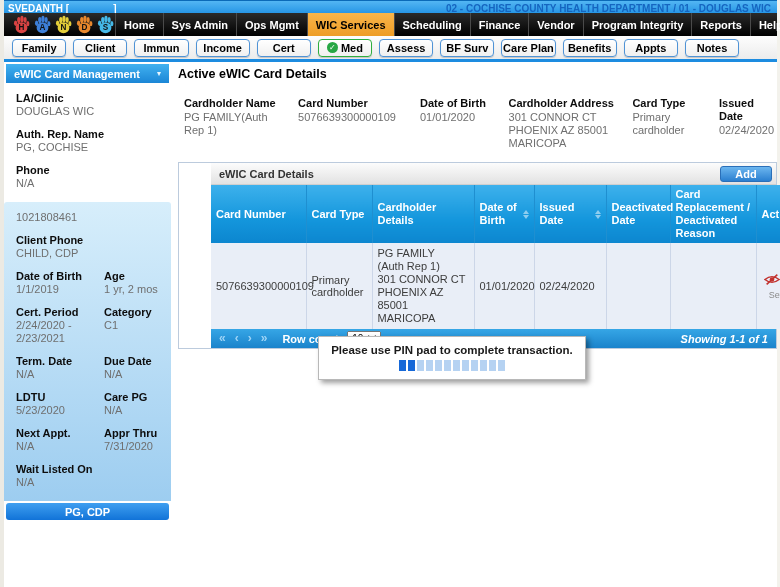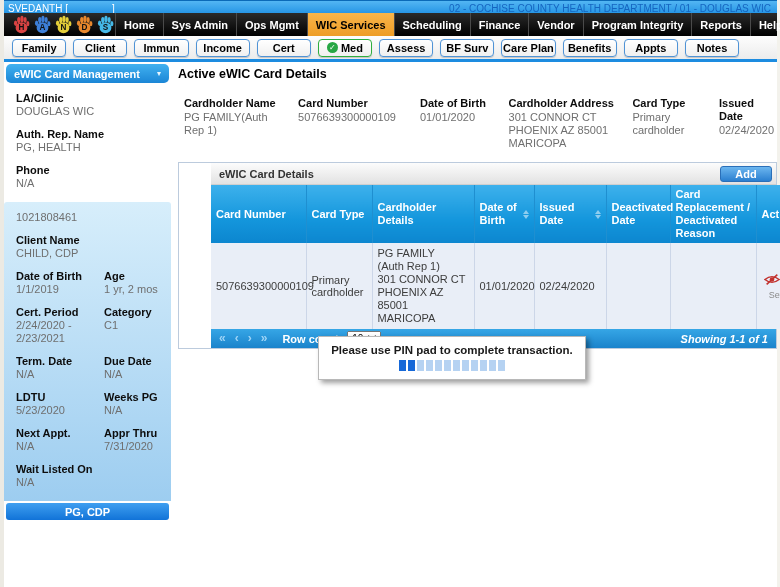--- a/index.html
+++ b/index.html
@@ -5,21 +5,21 @@
   * { box-sizing: border-box; }
   body { margin:0; background:#fff; font-family:"Liberation Sans","DejaVu Sans",sans-serif; }
   .canvas { position:relative; width:780px; height:587px; background:#fff; overflow:hidden; }
   .edge-left { position:absolute; left:0; top:0; width:4px; height:100%; background:#eceae3; }
   .edge-right { position:absolute; right:0; top:0; width:3px; height:100%; background:#f3f2ec; }
 
   
   .titlebar { position:absolute; left:4px; right:3px; top:0; height:16px;
     background:linear-gradient(#53b6f3,#1c8ee2); border-top:1px solid #0b6ab8;
     display:flex; align-items:center; padding:0 6px 0 4px;
-    font-size:10px; font-weight:normal; color:#fff; }
+    font-size:10px; font-weight:bold; color:#fff; }
   .user-gap { display:inline-block; width:44px; }
   .title-loc { margin-left:auto; color:#1565c0; }
 
   
   .menubar { position:absolute; left:4px; right:3px; top:13px; height:23px;
     background:linear-gradient(#2a2a2a,#000); display:flex; }
   .logo { width:225px; display:flex; align-items:center; padding-left:8px; gap:2px; }
   .logo svg { height:20px; width:19px; }
   .menu { margin-left:auto; display:flex; }
   .menu-item { display:flex; align-items:center; padding:0 8px; color:#fff;
@@ -35,21 +35,21 @@
     background:linear-gradient(#ffffff,#f0f0f0); border:1px solid #4f93d6; border-radius:4px;
     font-size:11px; font-weight:bold; color:#000; box-shadow:0 1px 1px rgba(0,0,0,.18);
     cursor:pointer; white-space:nowrap; }
   .tab.active-green { border-color:#2fae3e; }
   .check-circle { width:11px; height:11px; border-radius:50%; background:#28a745;
     color:#fff; font-size:8px; line-height:11px; text-align:center; margin-right:3px; }
   .check-circle::before { content:"\2713"; }
 
   
   .sidebar { position:absolute; left:4px; top:62px; width:167px; }
-  .module { margin:2px 2px 0 2px; height:19px; border-radius:5px;
+  .module { margin:2px 2px 0 2px; height:19px; border-radius:0;
     background:linear-gradient(#41b1f0,#1b86d6); display:flex; align-items:center;
     padding:0 8px; color:#fff; font-weight:bold; font-size:11px; cursor:pointer; }
   .caret { margin-left:auto; font-size:8px; color:#eaf6ff; }
   .caret::before { content:"\25BE"; }
   .fam { padding:9px 0 2px 12px; }
   .info-row { margin-bottom:10px; }
   .lbl { font-size:11px; font-weight:bold; color:#0d0d0d; line-height:13px; }
   .val { font-size:11px; color:#6f6f6f; line-height:13px; }
   .client { background:linear-gradient(#d7eefb,#9dcdf0); padding:9px 2px 2px 12px;
     border-radius:3px 3px 0 0; }
@@ -248,34 +248,34 @@
       <span class="caret"></span>
     </div>
 
     <div class="fam">
       <div class="info-row">
         <div class="lbl">LA/Clinic</div>
         <div class="val">DOUGLAS WIC</div>
       </div>
       <div class="info-row">
         <div class="lbl">Auth. Rep. Name</div>
-        <div class="val">PG, HEALTH</div>
+        <div class="val">PG, COCHISE</div>
       </div>
       <div class="info-row">
         <div class="lbl">Phone</div>
         <div class="val">N/A</div>
       </div>
     </div>
 
     <div class="client">
       <div class="info-row">
         <div class="val">1021808461</div>
       </div>
       <div class="info-row">
-        <div class="lbl">Client Name</div>
+        <div class="lbl">Client Phone</div>
         <div class="val">CHILD, CDP</div>
       </div>
       <div class="pair-grid">
         <div>
             <div class="lbl">Date of Birth</div>
             <div class="val">1/1/2019</div>
           </div>
         <div>
             <div class="lbl">Age</div>
             <div class="val">1 yr, 2 mos</div>
@@ -300,21 +300,21 @@
             <div class="lbl">Due Date</div>
             <div class="val">N/A</div>
           </div>
       </div>
       <div class="pair-grid">
         <div>
             <div class="lbl">LDTU</div>
             <div class="val">5/23/2020</div>
           </div>
         <div>
-            <div class="lbl">Weeks PG</div>
+            <div class="lbl">Care PG</div>
             <div class="val">N/A</div>
           </div>
       </div>
       <div class="pair-grid">
         <div>
             <div class="lbl">Next Appt.</div>
             <div class="val">N/A</div>
           </div>
         <div>
             <div class="lbl">Appr Thru</div>

